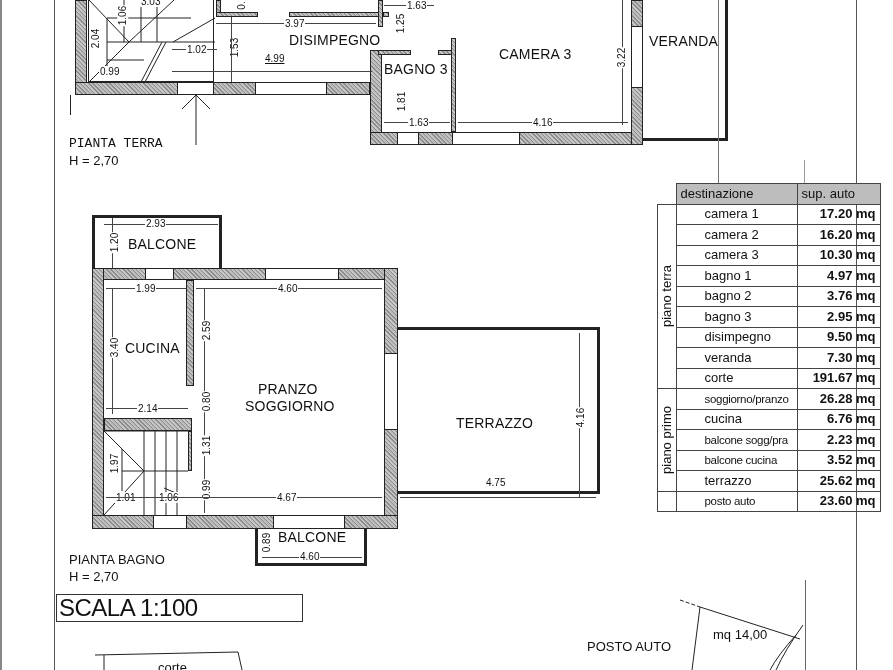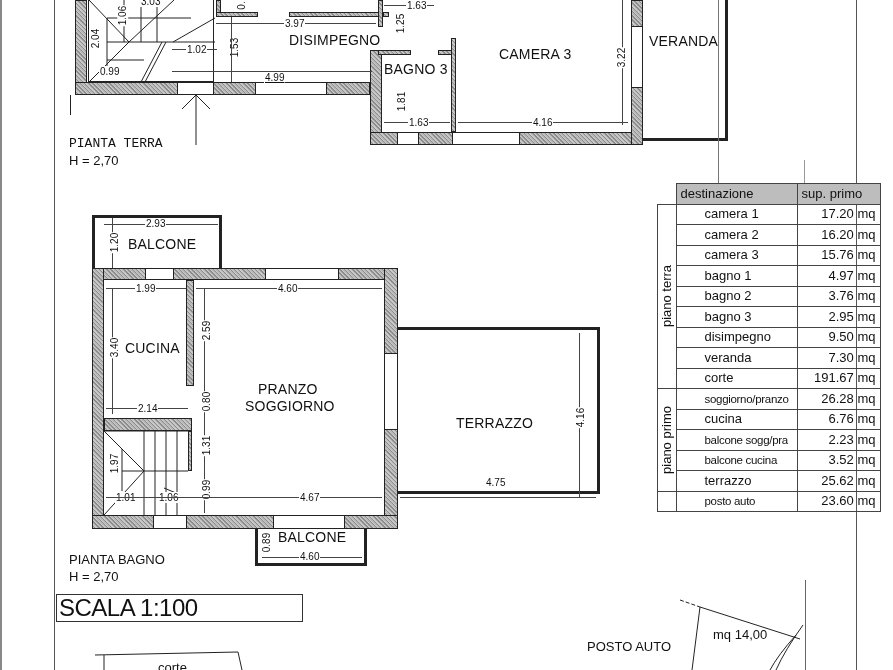--- a/index.html
+++ b/index.html
@@ -13,21 +13,21 @@
   .dimv { position:absolute; font-size:10px; white-space:nowrap; transform:rotate(-90deg); transform-origin:center; background:#fff; line-height:11px; padding:0 1px; }
   .dline { position:absolute; background:#444; }
   .label { position:absolute; font-size:13px; line-height:16px; white-space:nowrap; }
   .scale { position:absolute; left:56px; top:594px; width:247px; height:28px; border:1px solid #333; box-sizing:border-box; font-size:24px; line-height:26px; padding-left:2px; letter-spacing:-0.5px; }
   .frame-line { position:absolute; background:#555; }
   .stair { position:absolute; border:1px solid #222; box-sizing:border-box; }
   .window { position:absolute; background:#fff; border-top:1px solid #222; border-bottom:1px solid #222; box-sizing:border-box; }
   table.area { position:absolute; left:657px; top:183px; border-collapse:collapse; font-size:13px; }
   table.area td, table.area th { border:1px solid #444; padding:0 4px; height:19.5px; line-height:18px; font-weight:normal; }
   table.area th { background:#bdbdbd; text-align:left; }
-  table.area td.v { text-align:right; width:74px; }
+  table.area td.v { text-align:right; width:74px;font-weight:bold; }
   table.area td.n { width:88px;padding-left:28px; }
   table.area td.s { font-size:11.5px; letter-spacing:-0.3px; }
   table.area td.group { width:10px; padding:0; position:relative; }
   .grouplabel { position:absolute; left:50%; top:50%; transform:translate(-50%,-50%) rotate(-90deg); font-size:13px; white-space:nowrap; }
 </style>
 </head>
 <body>
 
 <div class="frame-line" style="left:54px;top:0;width:1px;height:670px;"></div>
 <div class="frame-line" style="left:856px;top:0;width:1px;height:670px;"></div>
@@ -88,21 +88,21 @@
   <div class="dimv" style="left:112px;top:10px;">1.06</div>
   <div class="dimv" style="left:85px;top:33px;">2.04</div>
   <div class="dim" style="left:99px;top:66px;">0.99</div>
   <div class="dline" style="left:172px;top:49px;width:45px;height:1px;"></div>
   <div class="dim" style="left:186px;top:44px;">1.02</div>
   <div class="dimv" style="left:224px;top:42px;">1.53</div>
   <div class="dline" style="left:231px;top:17px;width:1px;height:65px;"></div>
   <div class="dline" style="left:216px;top:23px;width:160px;height:1px;"></div>
   <div class="dim" style="left:284px;top:18px;">3.97</div>
   <div class="dline" style="left:172px;top:71px;width:200px;height:1px;"></div>
-  <div class="dim" style="left:264px;top:72px;text-decoration:underline;">4.99</div>
+  <div class="dim" style="left:264px;top:53px;text-decoration:underline;">4.99</div>
   <div class="dimv" style="left:236px;top:0px;">0.</div>
   <div class="dline" style="left:384px;top:5px;width:50px;height:1px;"></div>
   <div class="dim" style="left:406px;top:0px;">1.63</div>
   <div class="dimv" style="left:390px;top:18px;">1.25</div>
   <div class="dimv" style="left:391px;top:96px;">1.81</div>
   <div class="dline" style="left:384px;top:122px;width:66px;height:1px;"></div>
   <div class="dim" style="left:408px;top:117px;">1.63</div>
   <div class="dline" style="left:458px;top:122px;width:170px;height:1px;"></div>
   <div class="dim" style="left:532px;top:117px;">4.16</div>
   <div class="dline" style="left:622px;top:0px;width:1px;height:125px;"></div>
@@ -189,21 +189,21 @@
   <div class="dimv" style="left:196px;top:325px;">2.59</div>
   <div class="dline" style="left:106px;top:408px;width:82px;height:1px;"></div>
   <div class="dim" style="left:137px;top:403px;">2.14</div>
   <div class="dimv" style="left:196px;top:396px;">0.80</div>
   <div class="dimv" style="left:196px;top:440px;">1.31</div>
   <div class="dimv" style="left:104px;top:458px;">1.97</div>
   <div class="dim" style="left:115px;top:492px;">1.01</div>
   <div class="dim" style="left:158px;top:492px;">1.06</div>
   <div class="dimv" style="left:196px;top:484px;">0.99</div>
   <div class="dline" style="left:106px;top:497px;width:276px;height:1px;"></div>
-  <div class="dim" style="left:276px;top:492px;margin-left:23px;">4.67</div>
+  <div class="dim" style="left:276px;top:492px;">4.67</div>
   <div class="dline" style="left:400px;top:497px;width:196px;height:1px;"></div>
   <div class="dim" style="left:485px;top:477px;">4.75</div>
   <div class="dline" style="left:579px;top:333px;width:1px;height:165px;"></div>
   <div class="dimv" style="left:570px;top:412px;">4.16</div>
   <div class="dimv" style="left:256px;top:537px;">0.89</div>
   <div class="dline" style="left:262px;top:557px;width:100px;height:1px;"></div>
   <div class="dim" style="left:299px;top:551px;">4.60</div>
 
   <div class="room" style="left:128px;top:236px;">BALCONE</div>
   <div class="room" style="left:125px;top:340px;">CUCINA</div>
@@ -238,36 +238,36 @@
     <line x1="148" y1="2" x2="152" y2="20"></line>
   </g>
 </svg>
 <div class="label" style="left:158px;top:660px;">corte</div>
 
 <table class="area">
   <tbody>
       <tr>
     <td style="border:none;width:10px;"></td>
     <th>destinazione</th>
-    <th>sup. primo</th>
+    <th>sup. auto</th>
   </tr>
   <tr>
     <td class="group" rowspan="9">
           <span class="grouplabel">piano terra</span>
         </td>
     <td class="n">camera 1</td>
     <td class="v">17.20 mq</td>
   </tr>
   <tr>
         <td class="n">camera 2</td>
         <td class="v">16.20 mq</td>
       </tr>
   <tr>
         <td class="n">camera 3</td>
-        <td class="v">15.76 mq</td>
+        <td class="v">10.30 mq</td>
       </tr>
   <tr>
         <td class="n">bagno 1</td>
         <td class="v">4.97 mq</td>
       </tr>
   <tr>
         <td class="n">bagno 2</td>
         <td class="v">3.76 mq</td>
       </tr>
   <tr>

